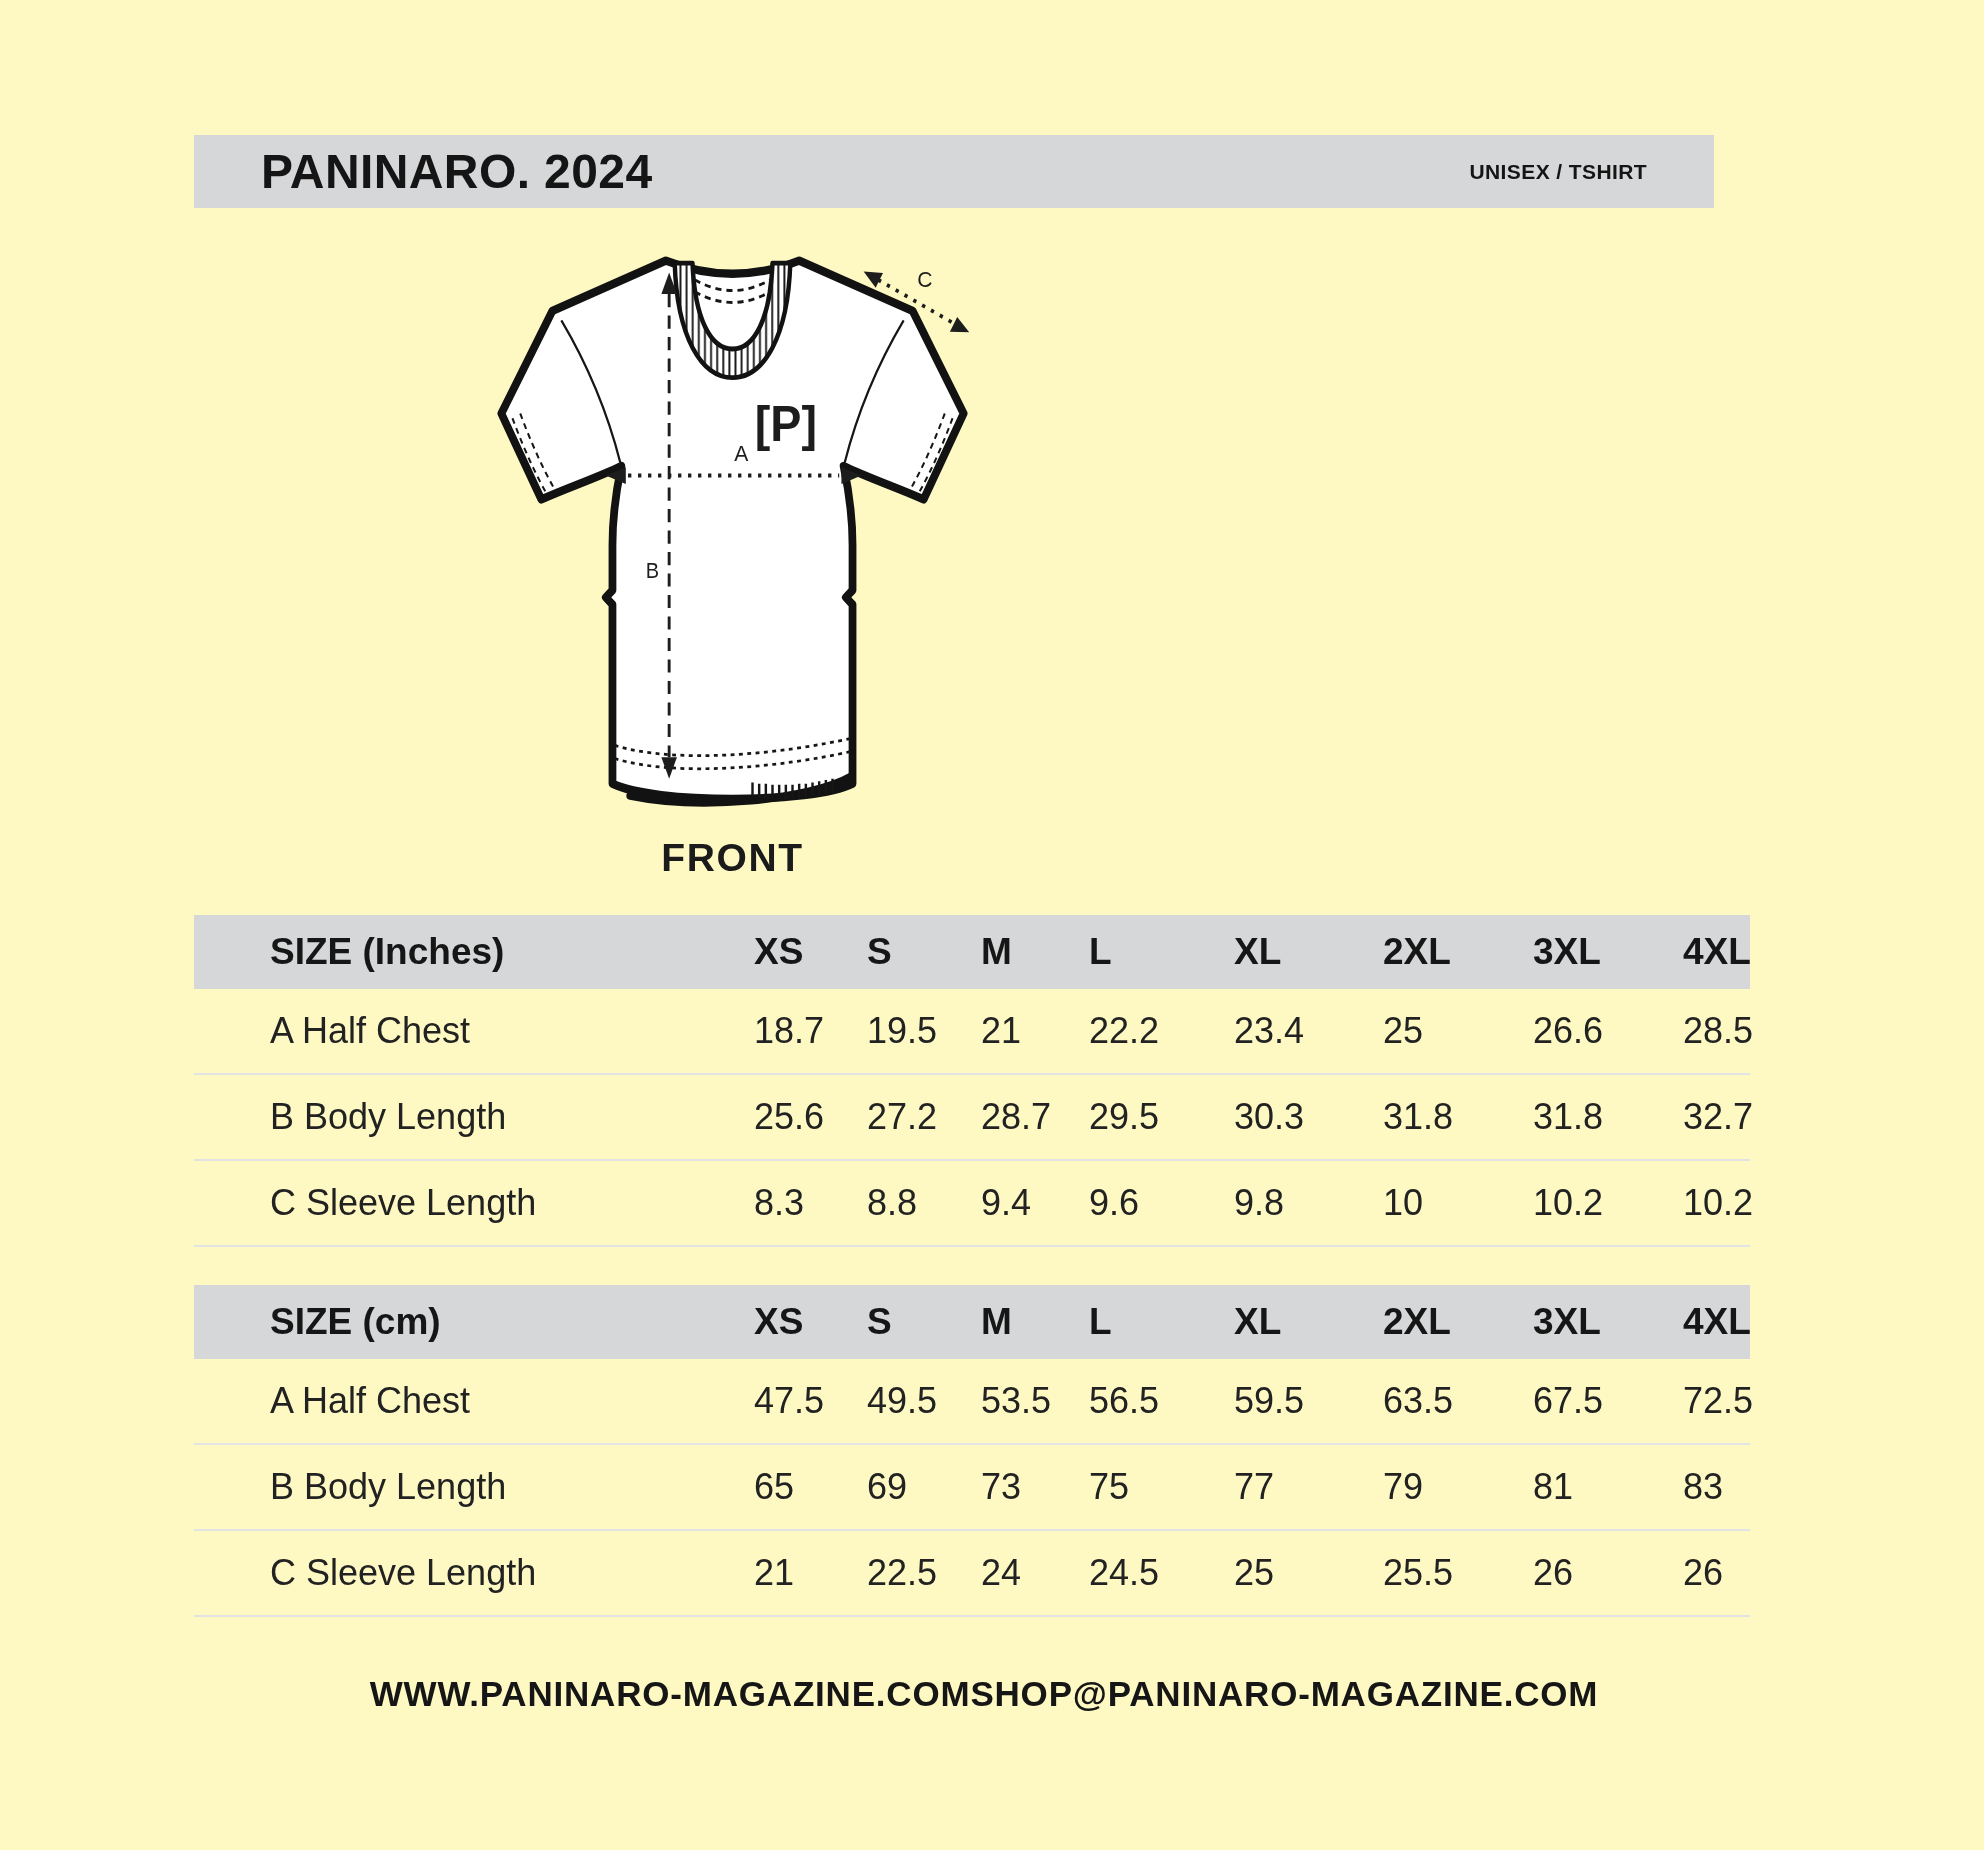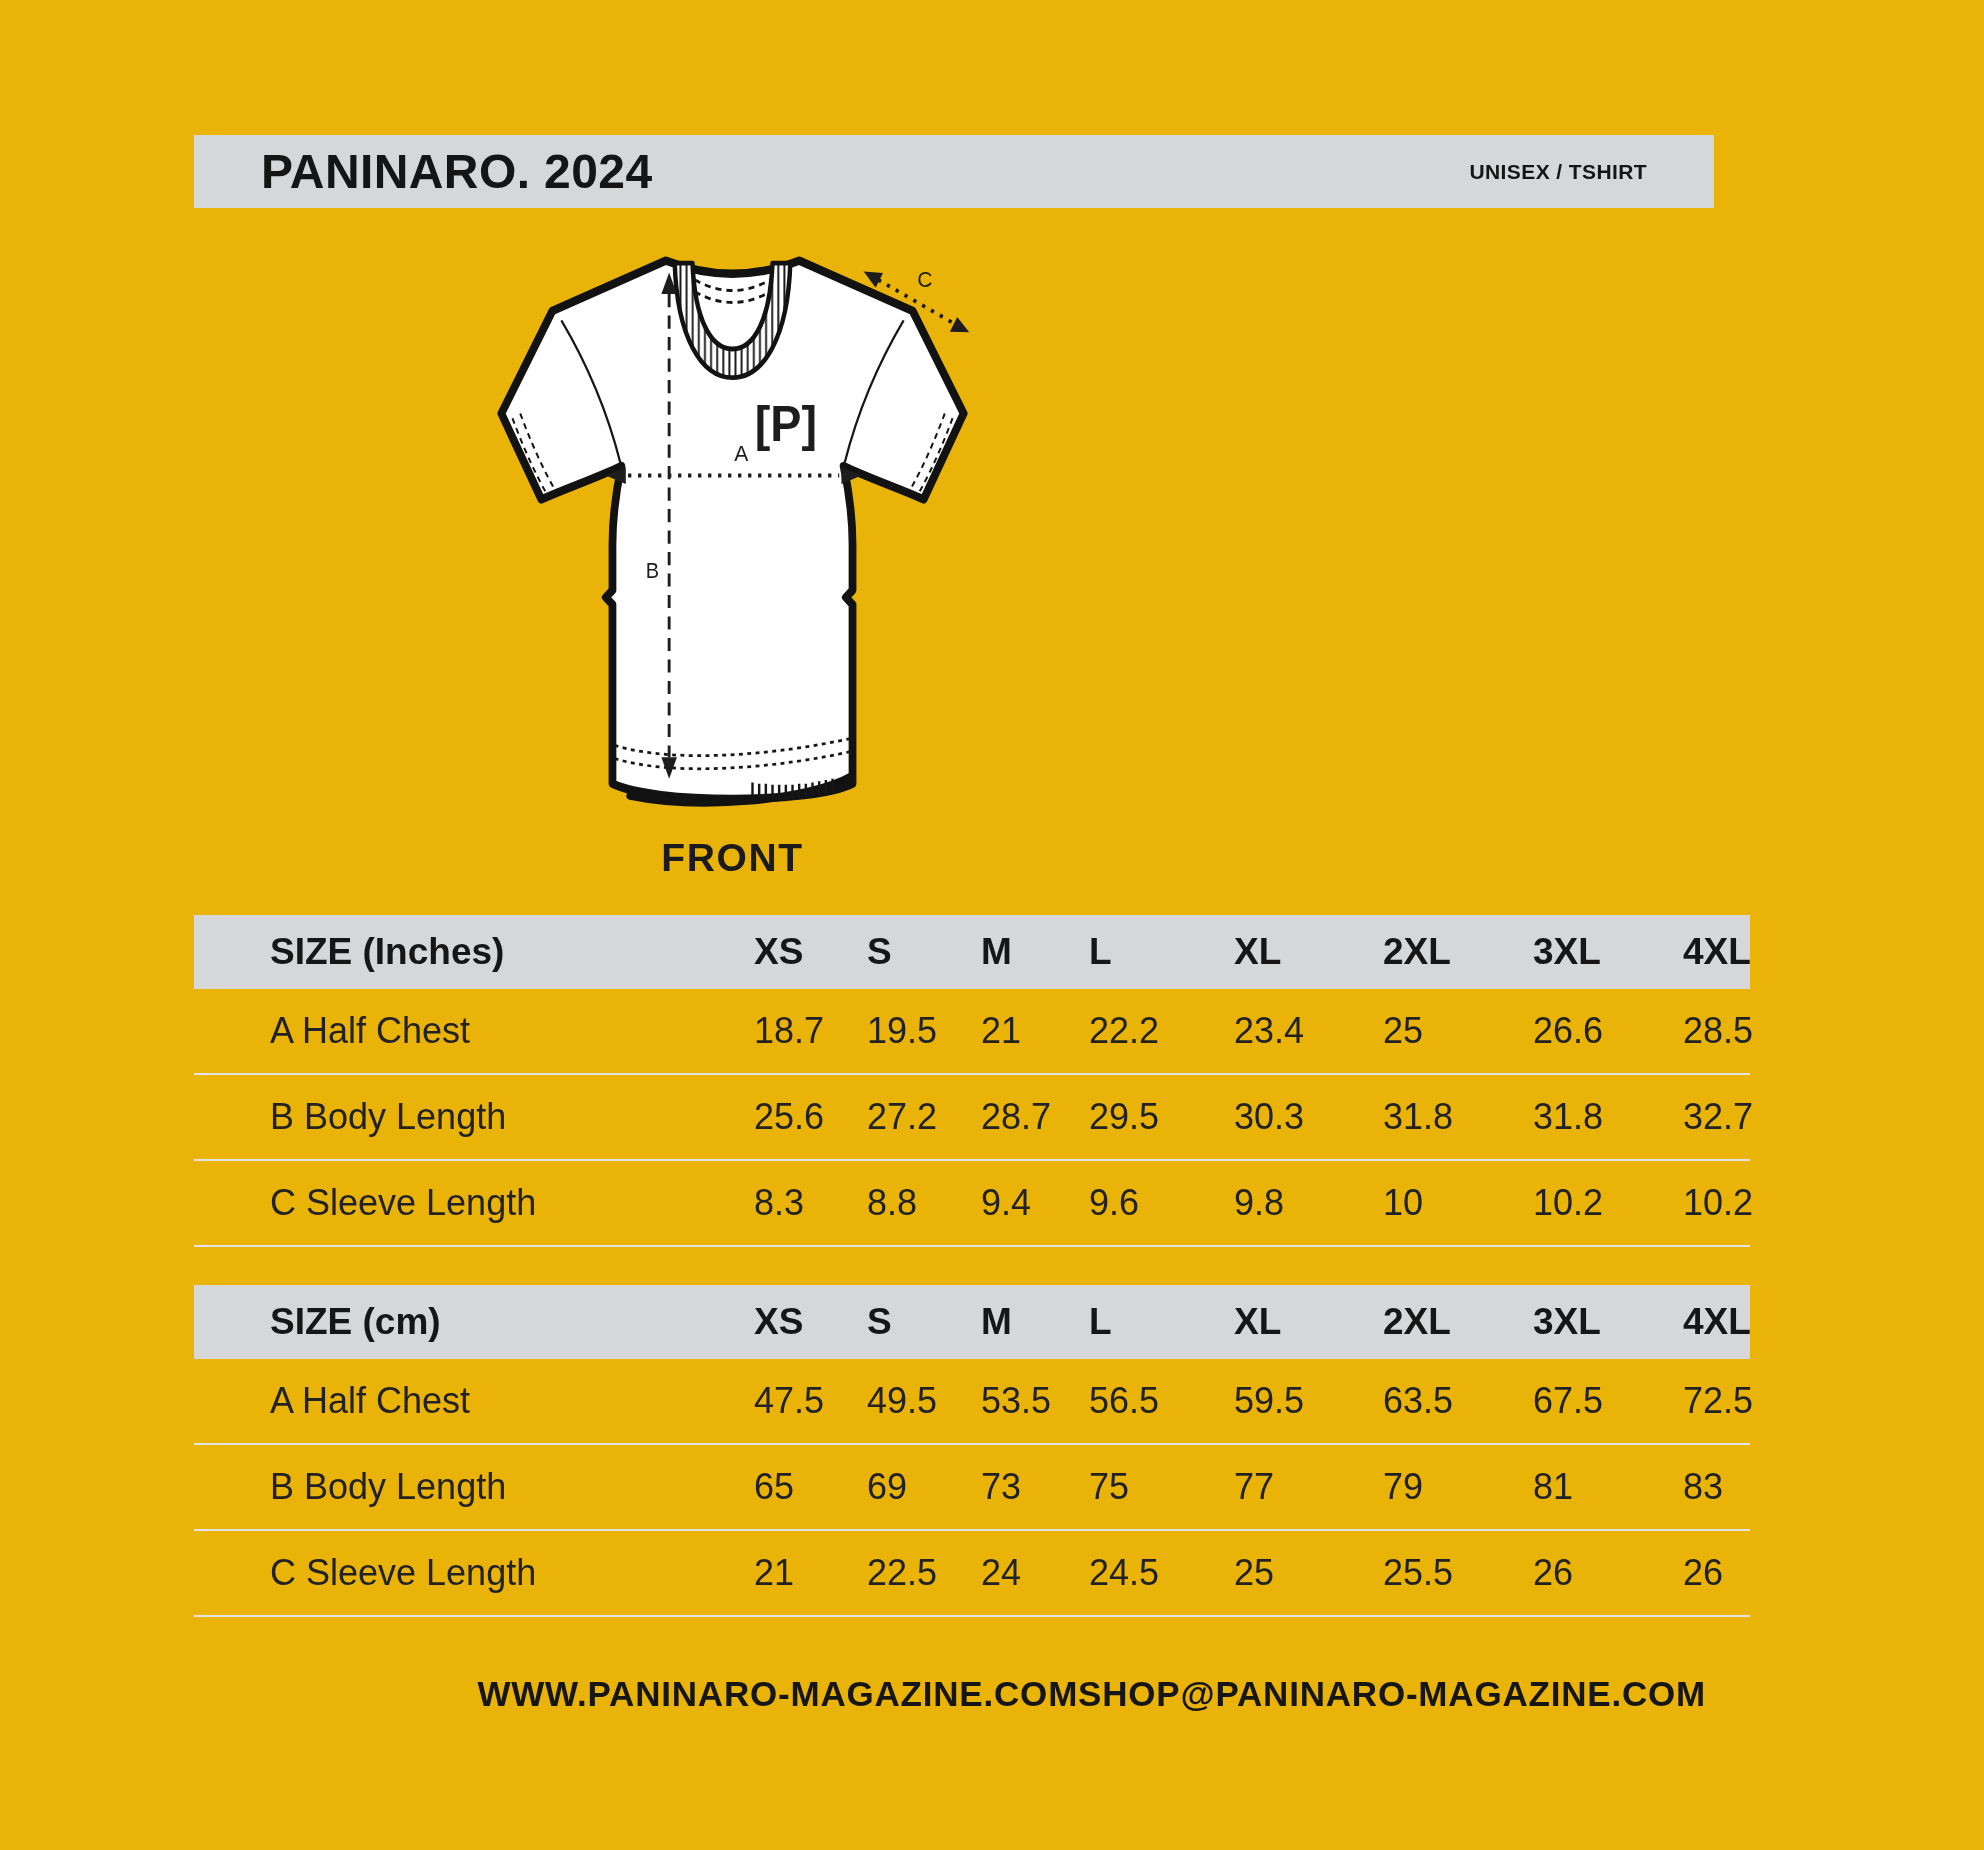--- a/index.html
+++ b/index.html
@@ -1,20 +1,20 @@
 <!DOCTYPE html>
 <html style="font-size:6.5px"><head>
 <meta charset="utf-8">
 <style>
   html,body{margin:0;padding:0;background:#ffffff;}
   .page{
     position:relative;
     width:1985px;
     height:1851px;
-    background:#eab308;
+    background:#fef9c3;
     font-family:"Liberation Sans", sans-serif;
     color:#1c1c1c;
     overflow:hidden;
   }
   
   .header-bar{
     position:absolute;
     left:194px; top:135px;
     width:1520px; height:73px;
     background:#d5d7d8;
@@ -64,21 +64,21 @@
     border-bottom:2.4px solid #e2e3e4;
   }
   .t-row .c{font-size:36px; font-weight:400; color:#222222;}
   .c{white-space:nowrap;}
   .c.lbl{padding-left:76px;}
   
   .footer{
     position:absolute;
     left:262px; top:1674px;
     width:1444px;
-    display:flex; justify-content:flex-end; align-items:center;
+    display:flex; justify-content:center; align-items:center;
   }
   .footer-item{
     font-size:35px; font-weight:700; letter-spacing:0.8px; color:#161616;
     white-space:nowrap;
   }
 </style>
 </head>
 <body>
 
 <div class="page">

